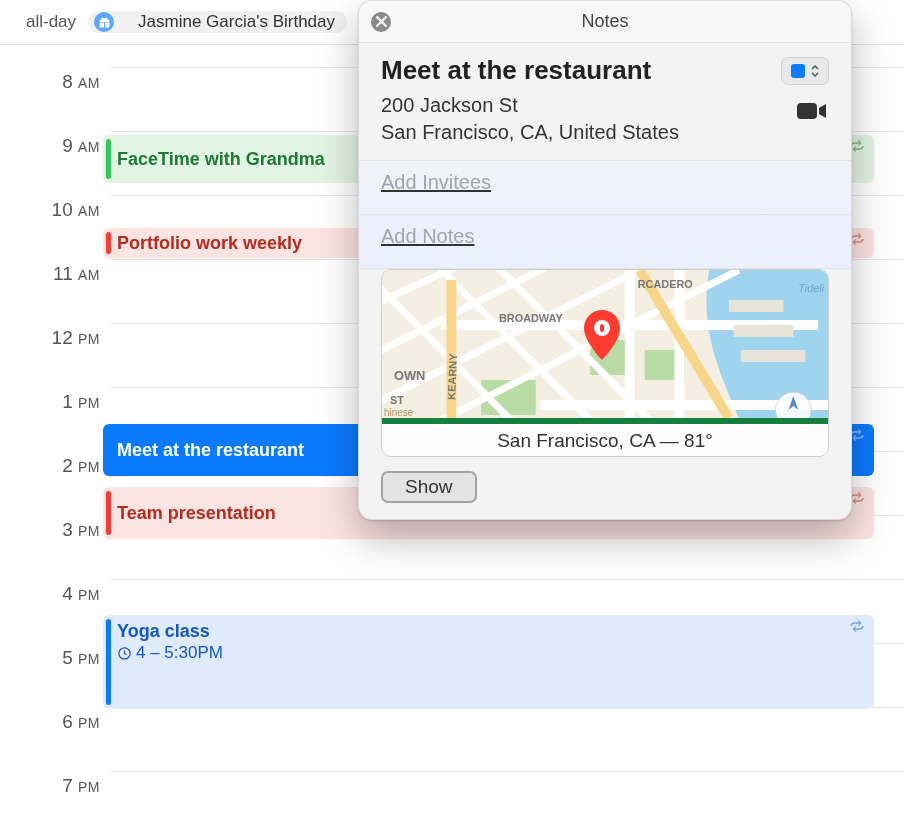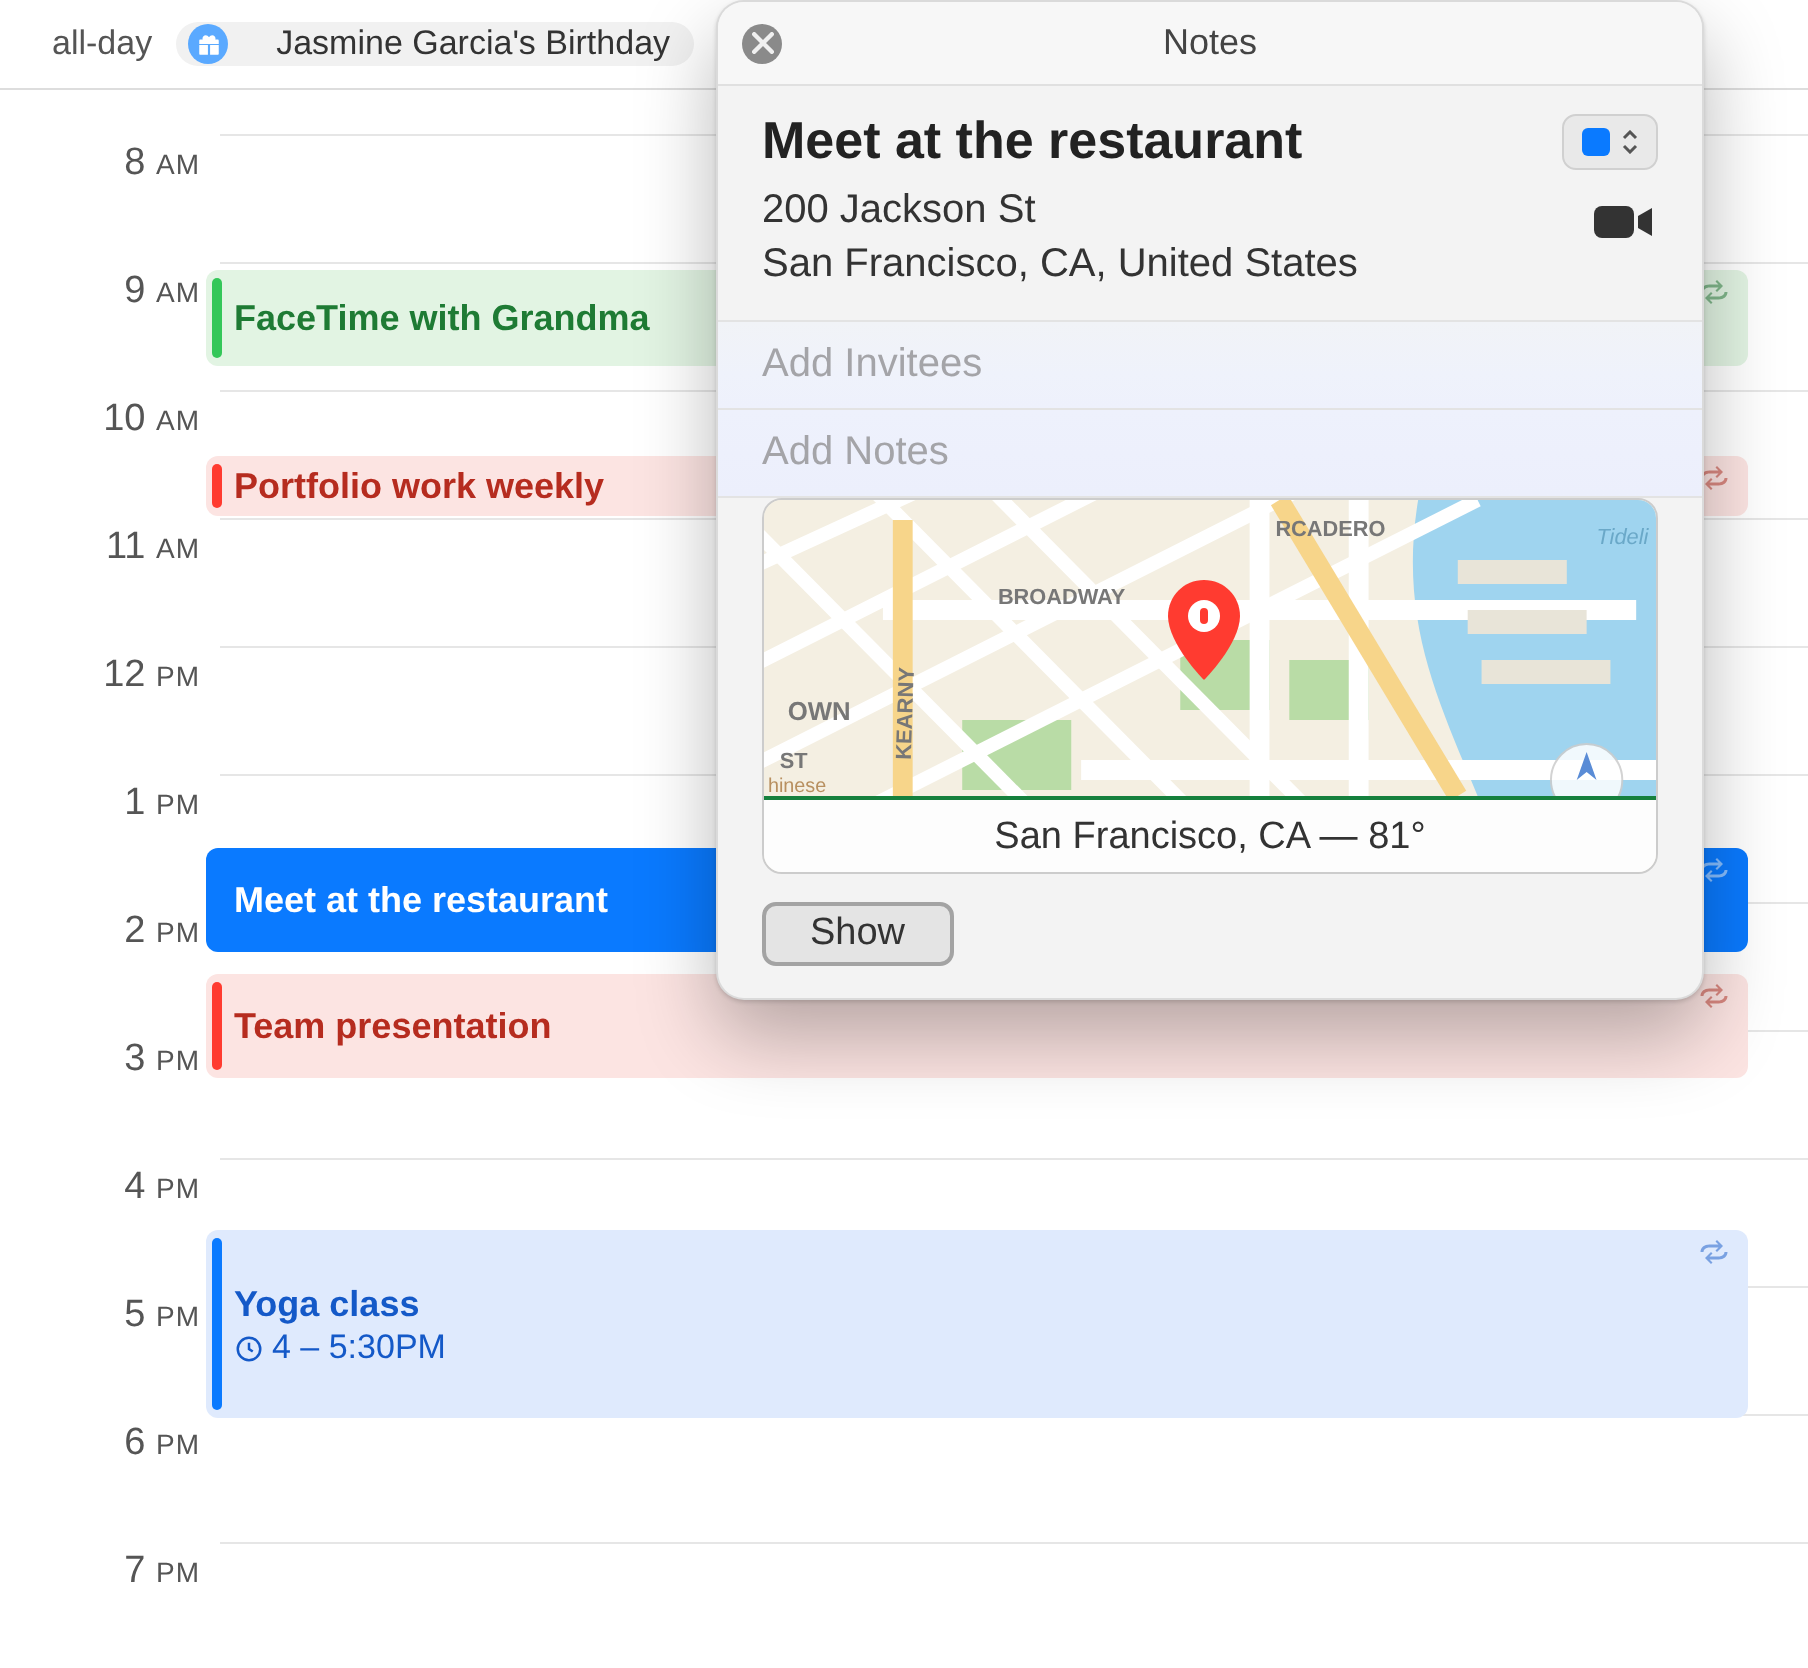--- a/index.html
+++ b/index.html
@@ -146,21 +146,21 @@
     color: #444;
   }
 
   .section {
     padding: 12px 22px 14px 22px;
     border-bottom: 1px solid #e3e3e3;
     font-size: 20px;
     color: #333;
     position: relative;
   }
-  .section.tight { padding-top: 10px; padding-bottom: 10px; }
+  .section.tight { padding-top: 10px; padding-bottom: 20px; text-decoration: underline; }
   .section.grad { background: linear-gradient(to bottom, #f1f3f7, #eff2fb 60%, #eef1fc); }
   .section.grad2 { background: linear-gradient(to bottom, #eef1fc, #eceffc); }
   .section.grad3 { background: linear-gradient(to bottom, #eceffc, #ebeefc); }
 
   .evt-title-row { display:flex; align-items:center; justify-content:space-between;}
   .evt-title {
     font-size: 26px;
     font-weight: 700;
     color: #222;
   }
@@ -196,21 +196,21 @@
     position: relative;
     height: 188px;
     background: #f3efe5;
   }
   .map-canvas { width:100%; height: 148px; position:relative; }
   .map-footer {
     height: 40px;
     background: #fdfdfd;
     display:flex; align-items:center; justify-content:center;
     font-size: 19px; color:#333;
-    border-top: 2px solid #15803d;
+    border-top: 6px solid #15803d;
   }
 
   .show-btn {
     display: inline-block;
     margin: 0 0 16px 22px;
     padding: 3px 22px;
     background: #e4e4e4;
     border: 2px solid #a3a3a3;
     border-radius: 7px;
     font-size: 19px;
@@ -311,21 +311,21 @@
     </div>
 
     <div class="event ev-red" style="top:432px;height:52px;">
       <span class="bar"></span>
       <span>Team presentation</span>
       <svg class="recur-icon" viewBox="0 0 24 16">
           <path fill="#b62c1f" d="M3 8c0-3 2.5-5 6-5h6l-2-2 1-1 4 4-4 4-1-1 2-2H9C6.5 5 5 6.5 5 8H3zm18 0c0 3-2.5 5-6 5H9l2 2-1 1-4-4 4-4 1 1-2 2h6c2.5 0 4-1.5 4-3h2z"></path>
         </svg>
     </div>
 
-    <div class="event ev-blue" style="top:560px;height:94px;align-items:center;">
+    <div class="event ev-blue" style="top:560px;height:94px;align-items:flex-start;">
       <span class="bar"></span>
       <div class="yoga-content">
         <span style="font-weight:700;">Yoga class</span>
         <span class="sub">
           <svg width="15" height="15" viewBox="0 0 24 24">
               <circle cx="12" cy="12" r="9" fill="none" stroke="#1459c8" stroke-width="2"></circle>
               <path d="M12 7v5l3 2" fill="none" stroke="#1459c8" stroke-width="2"></path>
             </svg>
           <span>4 – 5:30PM</span>
         </span>

